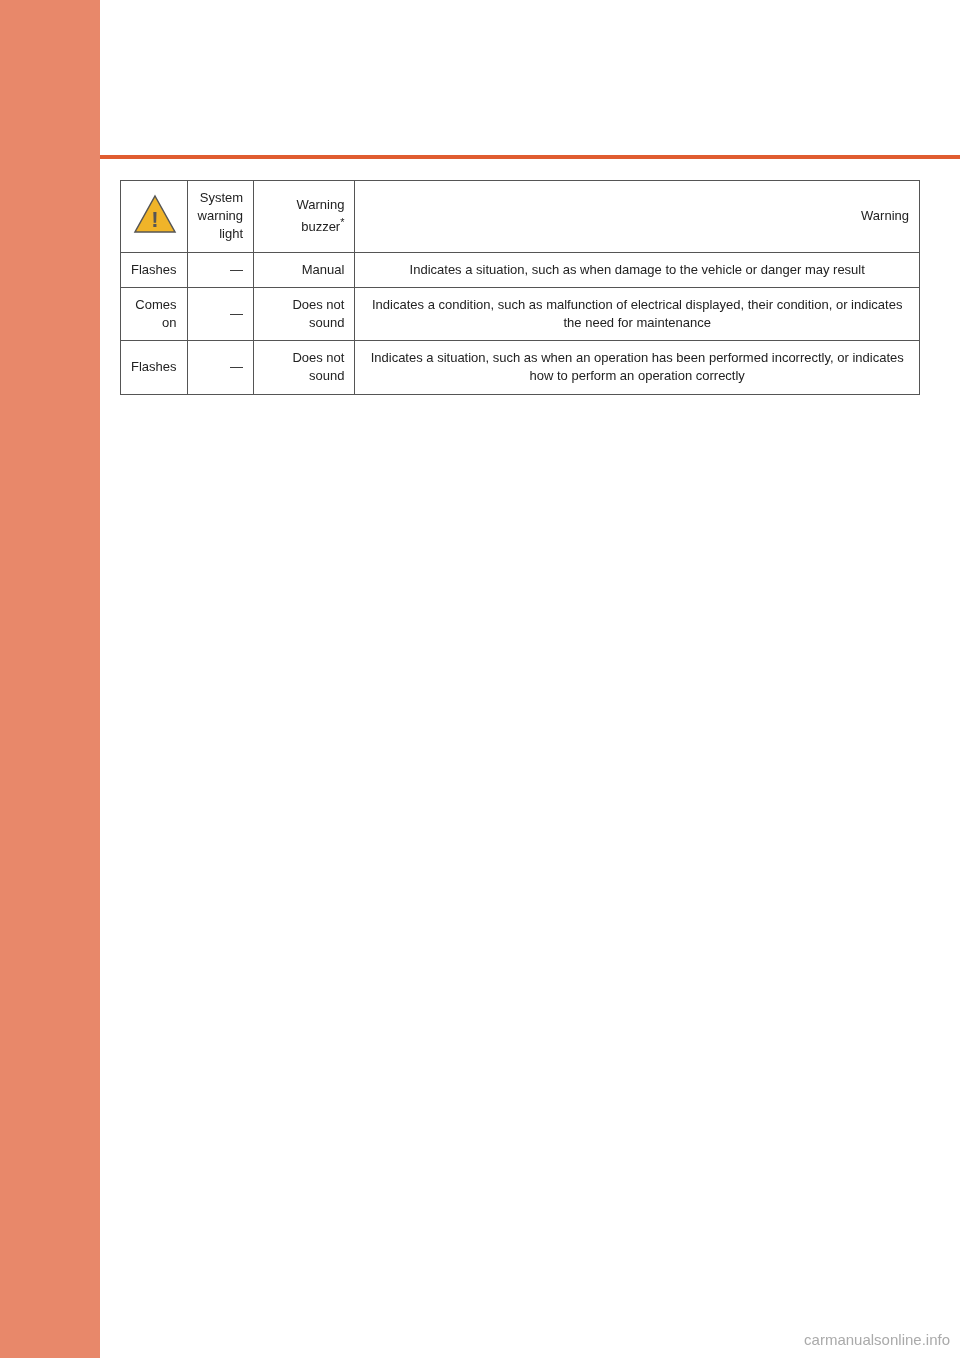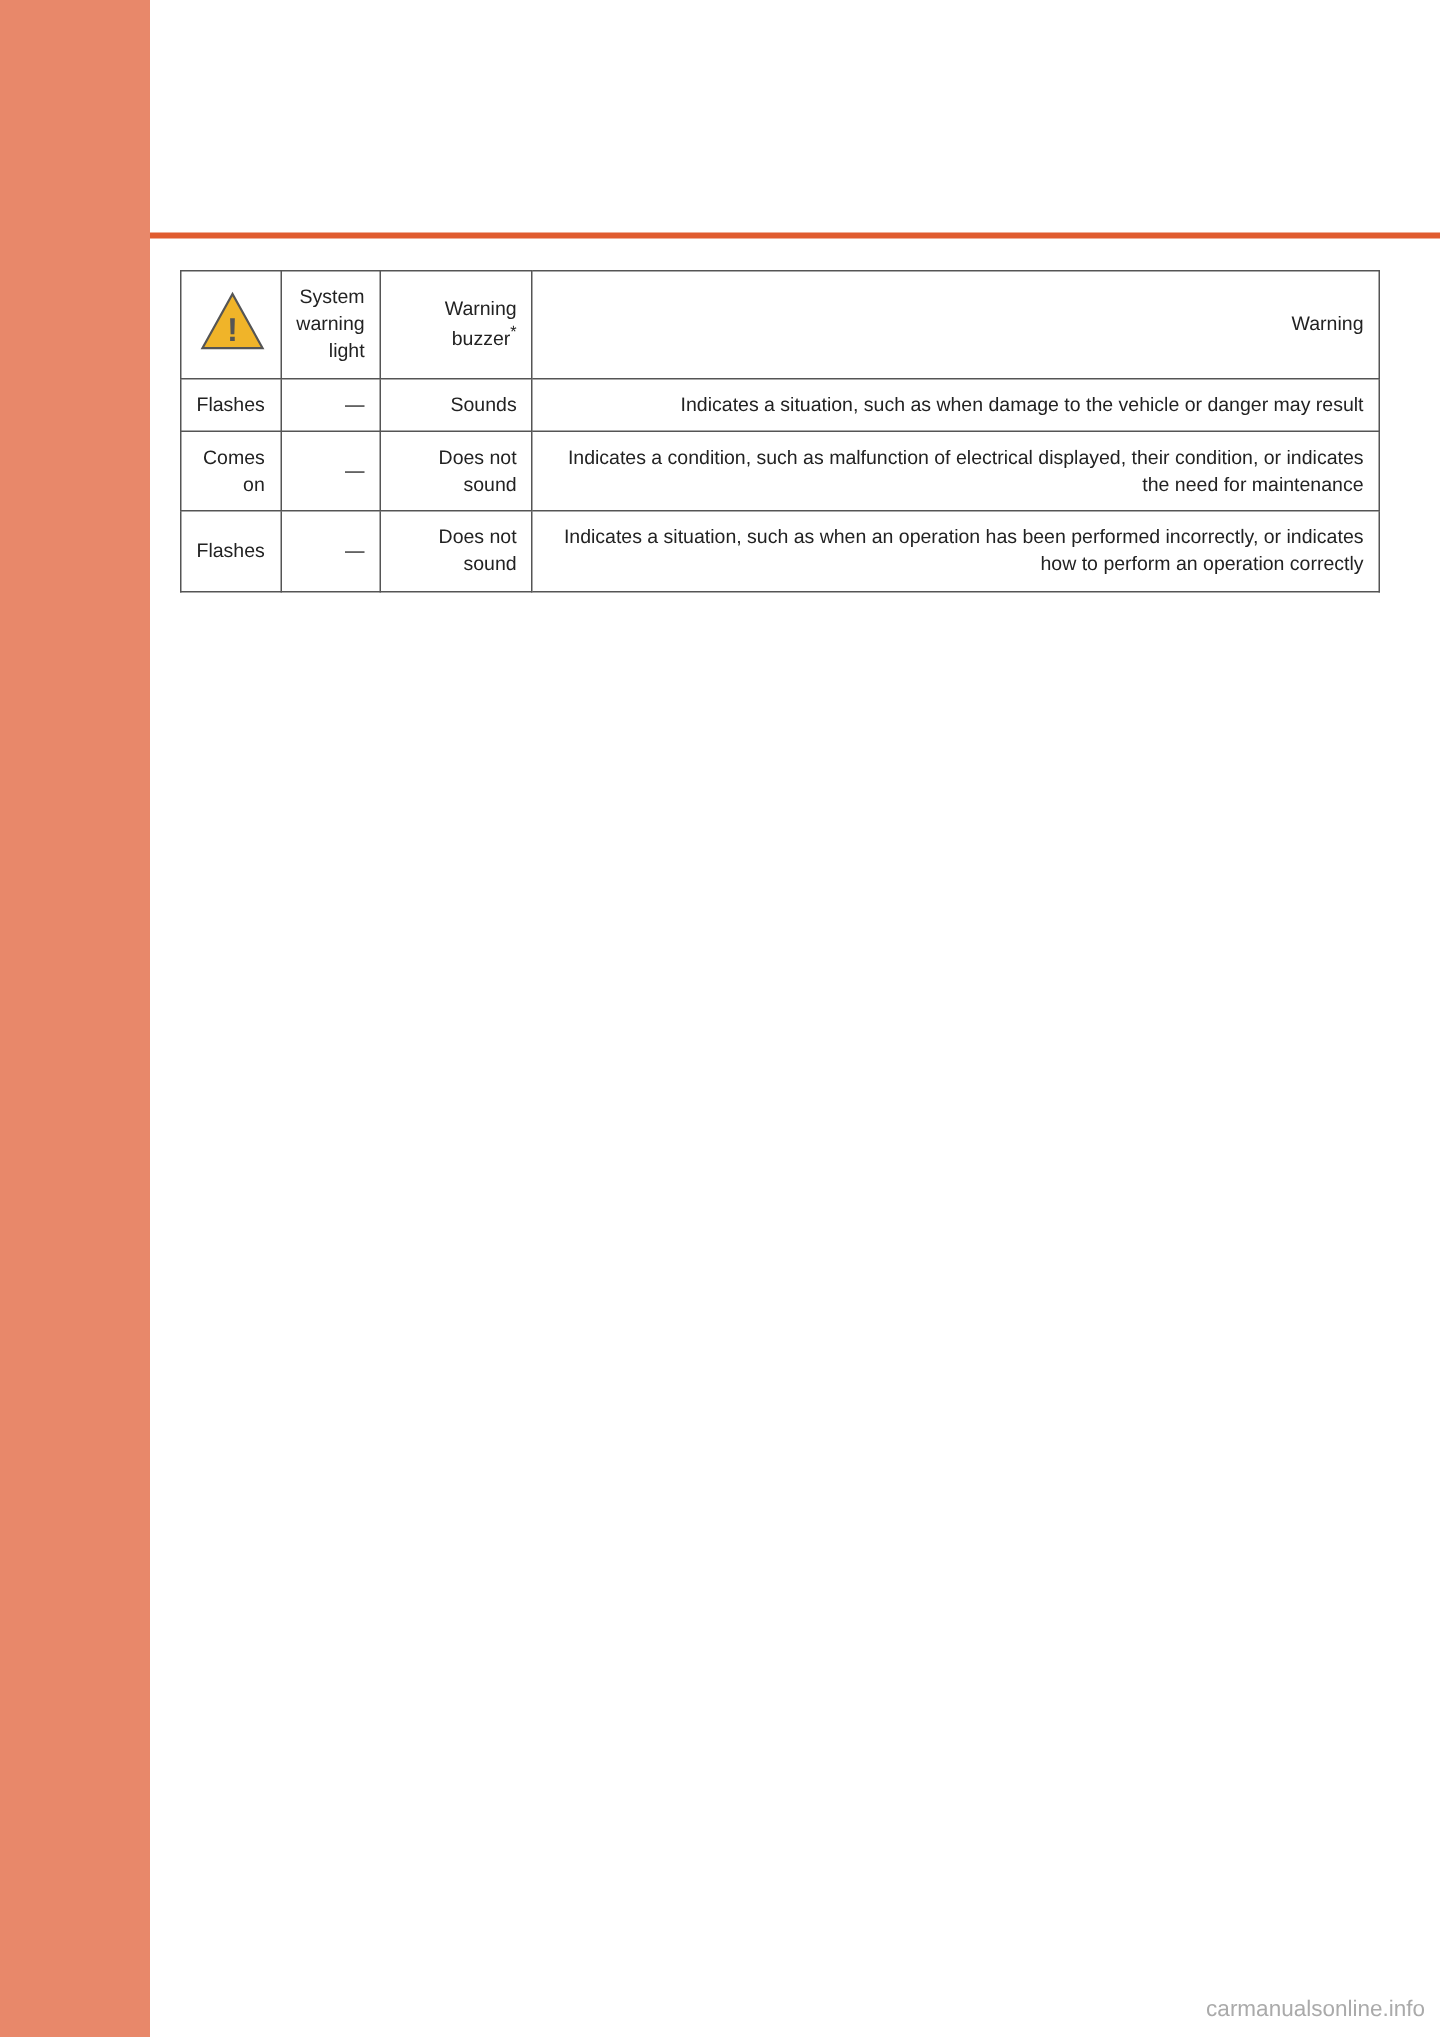--- a/index.html
+++ b/index.html
@@ -63,21 +63,21 @@
     .warning-table td {
       border: 1px solid #555;
       padding: 8px 10px;
       vertical-align: middle;
       text-align: right;
       font-size: 13px;
       line-height: 1.4;
     }
 
     .warning-table td.description {
-      text-align: right;
+      text-align: center;
     }
 
     .warning-table thead th {
       background: #fff;
       font-weight: normal;
       font-size: 13px;
     }
 
     .icon-cell {
       width: 60px;
@@ -137,21 +137,21 @@
           <span>Warning buzzer<sup>*</sup></span>
         </th>
         <th>Warning</th>
       </tr>
     </thead>
     <tbody>
 
       <tr>
         <td>Flashes</td>
         <td>—</td>
-        <td>Sounds</td>
+        <td>Manual</td>
         <td class="description">Indicates a situation, such as when damage to the vehicle or danger may result</td>
       </tr>
 
       <tr>
         <td style="white-space:pre-line;">Comes
 on</td>
         <td>—</td>
         <td>Does not sound</td>
         <td class="description">Indicates a condition, such as malfunction of electrical displayed, their condition, or indicates the need for maintenance</td>
       </tr>

